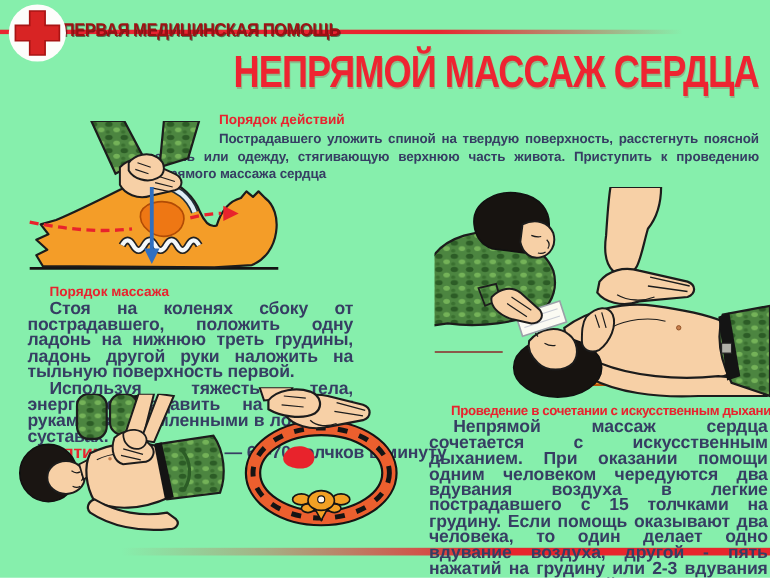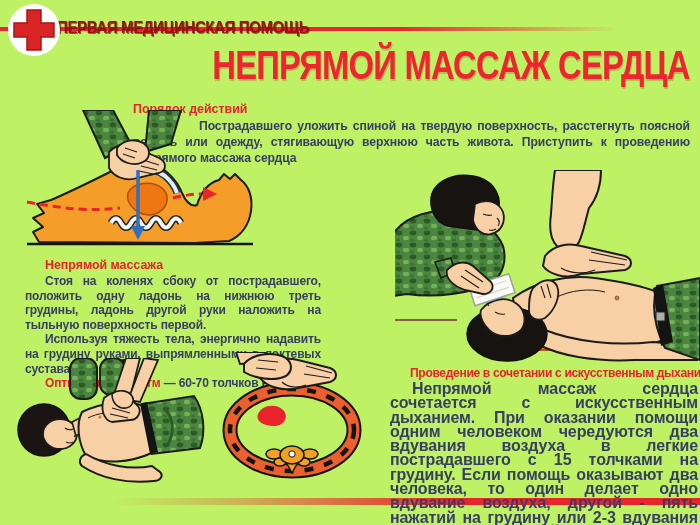--- a/index.html
+++ b/index.html
@@ -1,18 +1,18 @@
 <!DOCTYPE html>
 <html><head>
 <meta charset="utf-8">
 <style>
   html,body{margin:0;padding:0;}
   .poster{
     position:relative;width:700px;height:525px;overflow:hidden;
-    background:#bef264;
+    background:#86efac;
     font-family:"Liberation Sans",sans-serif;
   }
   .abs{position:absolute;}
   
   .top-rule{left:0;top:27px;width:640px;height:4px;z-index:1;
     background:linear-gradient(to right,#e82530 0%,#e82530 62%,rgba(232,37,48,0) 97%);}
   .cross-badge{left:8px;top:4px;width:52px;height:52px;border-radius:50%;
     background:#fdfdfb;z-index:3;display:flex;align-items:center;justify-content:center;}
   .brand{left:57px;top:18px;z-index:2;color:#9d1113;font-weight:bold;
     font-size:17px;letter-spacing:-0.4px;white-space:nowrap;
@@ -20,25 +20,25 @@
     text-shadow:1px 1px 0 rgba(40,5,5,0.55);}
   .title{right:10px;top:42px;margin:0;z-index:2;color:#ee2431;font-weight:bold;
     font-size:41px;letter-spacing:-1px;white-space:nowrap;
     transform:scaleX(0.8);transform-origin:right center;
     text-shadow:1px 2px 0 rgba(150,10,25,0.22);}
   
   .sec{z-index:2;color:#363e63;font-weight:bold;}
   .sec h2{margin:0 0 1px 0;color:#e8232e;font-size:12.4px;line-height:15px;font-weight:bold;}
   .sec p{margin:0;text-align:justify;}
   .sec-procedure{left:133px;top:102px;width:557px;}
-  .sec-procedure h2{}
+  .sec-procedure h2{margin-left:66px;}
   .sec-procedure p{font-size:12.2px;line-height:16.2px;text-indent:66px;letter-spacing:-0.1px;}
   .sec-technique{left:25px;top:258px;width:296px;}
   .sec-technique h2{margin-left:20px;}
-  .sec-technique p{font-size:12px;line-height:14.6px;text-indent:20px;letter-spacing:-0.15px;}
+  .sec-technique p{font-size:16px;line-height:14.6px;text-indent:20px;letter-spacing:-0.15px;}
   .rhythm{font-size:12px;line-height:14.6px;text-indent:20px;white-space:nowrap;}
   .rhythm .r-label{color:#e8232e;}
   .sec-combination{left:390px;top:366px;width:308px;}
   .sec-combination h2{margin-left:20px;white-space:nowrap;letter-spacing:-0.35px;font-size:12.1px;}
   .sec-combination p{font-size:16px;line-height:14.3px;text-indent:22px;letter-spacing:-0.1px;}
   
   .illus{z-index:2;}
   .illus1{left:25px;top:110px;width:230px;height:140px;}
   .illus2{left:8px;top:358px;width:205px;height:135px;}
   .illus3{left:222px;top:352px;width:140px;height:127px;}
@@ -95,21 +95,21 @@
       <path d="M92 38 C98 30 110 28 118 33 C126 38 126 48 118 52 C108 57 96 52 92 45 Z" fill="#f7d0a6" stroke="#1c1c1c" stroke-width="1.8"></path>
       <path d="M100 38 L112 42 M98 44 L110 48" stroke="#1c1c1c" stroke-width="1.1" fill="none"></path>
     </g>
     <g>
       <line x1="113" y1="60" x2="113" y2="118" stroke="#2f6fc0" stroke-width="3.5"></line>
       <polygon points="106,116 120,116 113,130" fill="#2f6fc0"></polygon>
     </g>
   </svg>
 
   <div class="abs sec sec-technique">
-    <h2>Непрямой массажа</h2>
+    <h2>Порядок массажа</h2>
     <p>Стоя на коленях сбоку от пострадавшего, положить одну ладонь на нижнюю треть грудины, ладонь другой руки наложить на тыльную поверхность первой.</p>
     <p>Используя тяжесть тела, энергично надавить на грудину руками, выпрямленными в локтевых суставах.</p>
     <p class="rhythm"><span class="r-label">Оптимальный ритм</span> <span>— 60-70 толчков в минуту</span></p>
   </div>
 
   <svg class="abs illus illus2" viewBox="0 0 205 135">
     <defs>
       <pattern id="camo2" width="14" height="12" patternUnits="userSpaceOnUse">
         <rect width="14" height="12" fill="#4c8540"></rect>
         <ellipse cx="4" cy="3" rx="3.4" ry="2.4" fill="#2c5c26"></ellipse>

